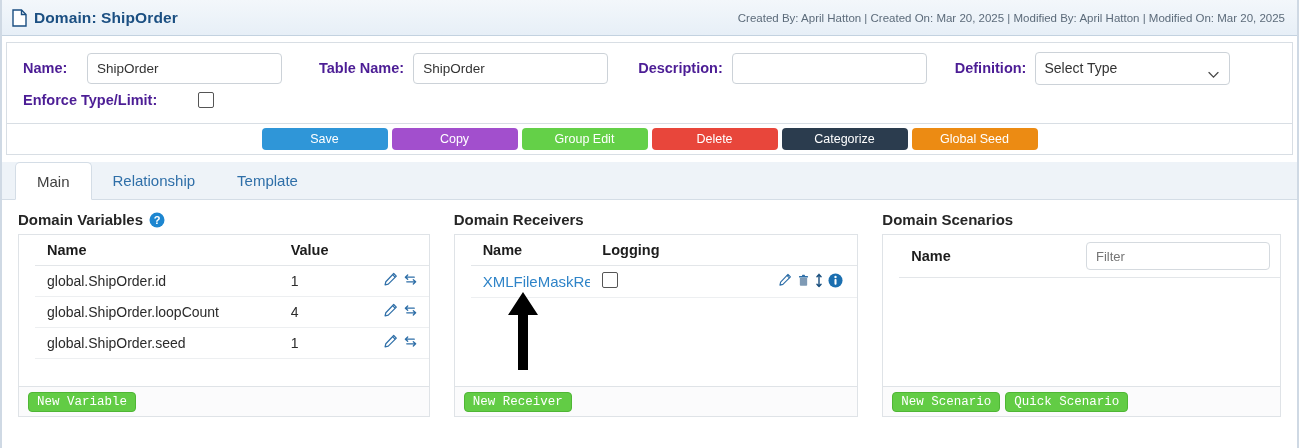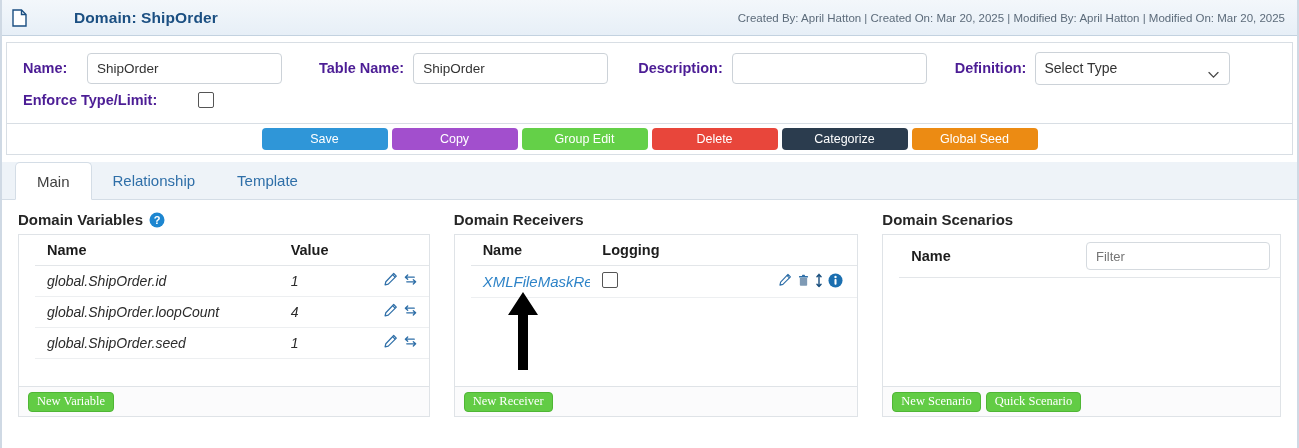--- a/index.html
+++ b/index.html
@@ -18,21 +18,20 @@
     border-right: 2px solid #cfd9e4;
   }
 
   
   .titlebar {
     height: 36px;
     background: linear-gradient(#f3f7fb, #e7eff7);
     border-bottom: 1px solid #c3d2e0;
     display: flex; align-items: center;
     padding: 0 12px 0 10px;
-    gap: 40px;
   }
   .doc-icon { width: 15px; height: 18px; margin-right: 7px; flex: none; }
   .title-text {
     font-size: 15.5px; font-weight: bold; color: #1b4f82;
     letter-spacing: .1px;
   }
   .meta-text {
     margin-left: auto;
     font-size: 11.5px; color: #5c6b7a; white-space: nowrap;
   }
@@ -166,21 +165,21 @@
     font-size: 14.5px; font-weight: bold; color: #1c1c1c;
     padding: 7px 10px 7px 12px;
     border-bottom: 1px solid #e3e6e9;
     vertical-align: middle;
   }
   .tbl td {
     font-size: 14px; color: #2b2b2b;
     padding: 6px 10px 6px 12px;
     border-bottom: 1px solid #edeff1;
     vertical-align: middle;
-    white-space: nowrap; overflow: hidden; font-style: italic;
+    white-space: nowrap; overflow: hidden;
   }
   .tbl tr:last-child td { border-bottom: 1px solid #edeff1; }
   .col-val { width: 92px; }
   .col-act { width: 58px; }
   .col-log { width: 175px; }
   .col-racts { width: 92px; }
   .acts { display: flex; align-items: center; gap: 5px; }
   .acts.right { justify-content: flex-end; padding-right: 4px; }
   .link {
     color: #2f84c8; font-size: 15px; cursor: pointer;
@@ -202,21 +201,21 @@
     height: 30px;
     display: flex; align-items: center;
     padding-left: 9px; gap: 5px;
   }
   .gbtn {
     height: 20px;
     background: #62cc45;
     border: 1px solid #4fb635;
     border-radius: 4px;
     color: #fff; font-size: 12.5px;
-    font-family: Liberation Serif, serif;
+    font-family: Liberation Mono, monospace;
     padding: 0 8px;
     display: flex; align-items: center;
     cursor: pointer;
   }
 
   
   .arrow {
     position: absolute;
     left: 503px; top: 292px;
     width: 36px; height: 78px;

